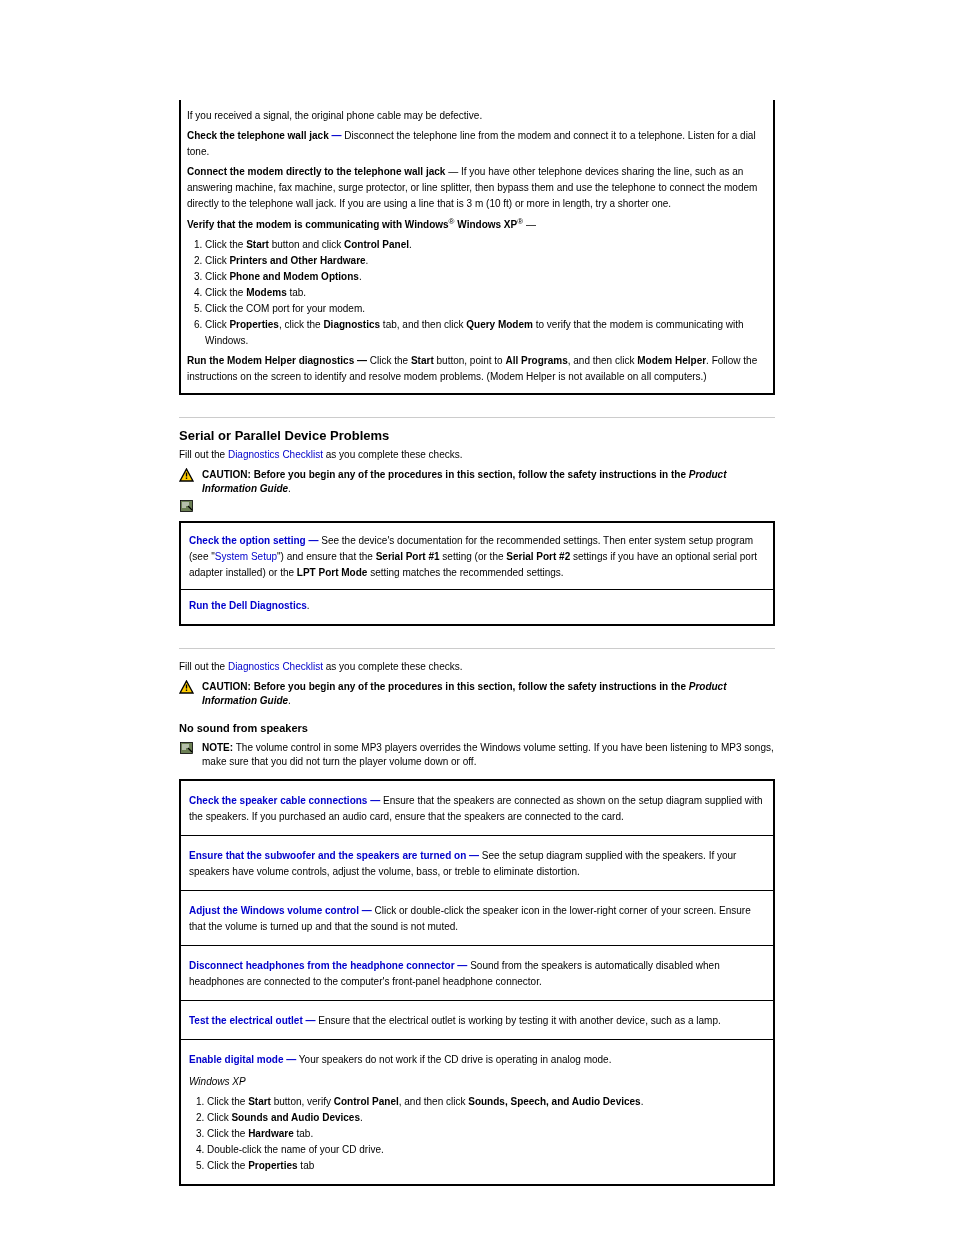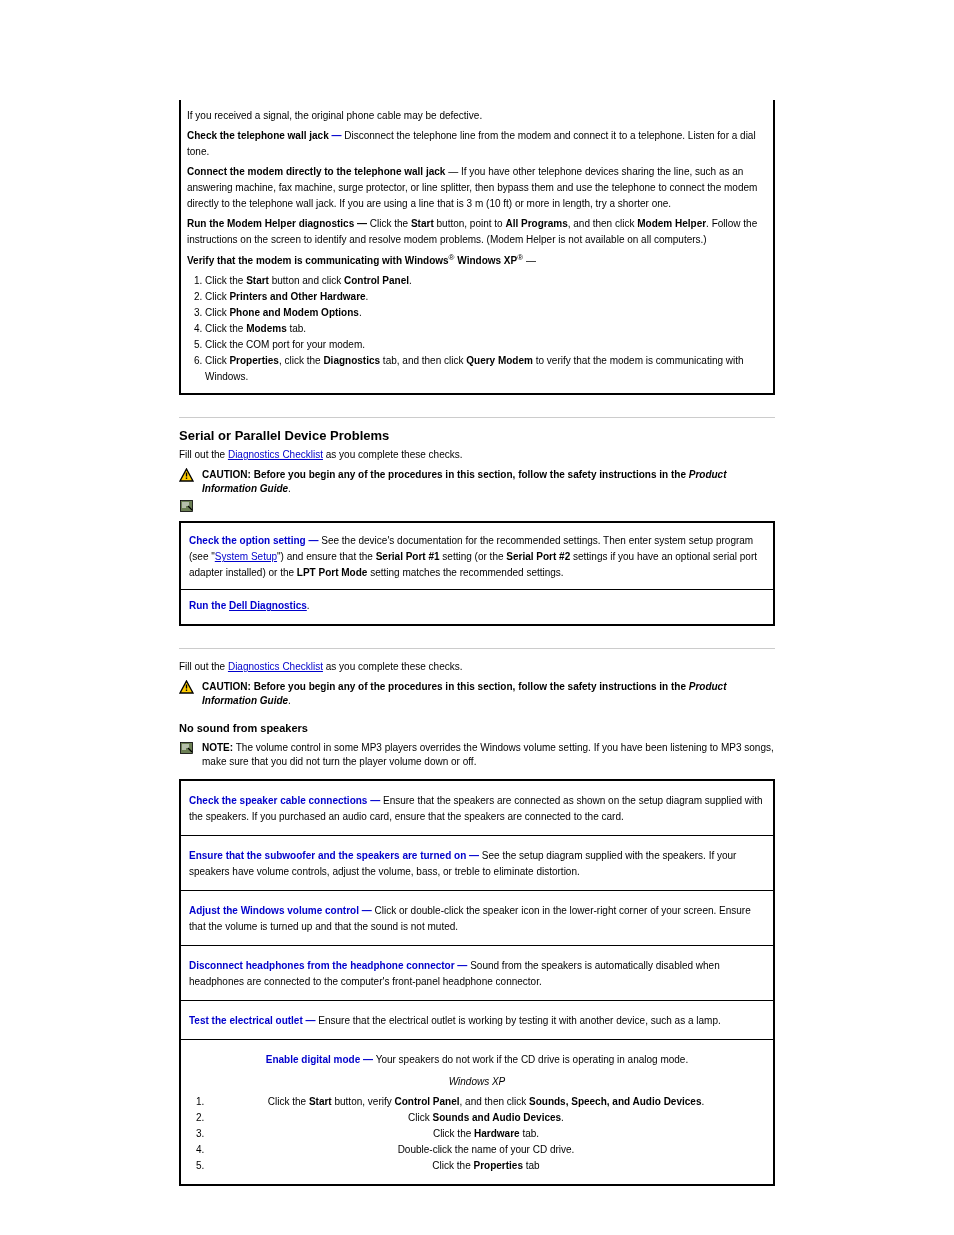--- a/index.html
+++ b/index.html
@@ -54,21 +54,21 @@
   }
   .caution-text { padding-top: 1px; }
   .note-icon, .caution-icon {
     width: 15px;
     height: 14px;
     flex-shrink: 0;
     position: relative;
     margin-top: 1px;
   }
   .caution-icon svg, .note-icon svg { display: block; }
-  .link { color: #0000cc; text-decoration: underline; cursor: pointer; }
+  .link { color: #0000cc; cursor: pointer; }
   .framed {
     border: 2.5px solid #000;
     padding: 10px 8px;
     line-height: 1.6;
   }
   .framed-inner-divider {
     border-top: 1px solid #000;
     margin: 8px -8px;
   }
   .blue-b { color: #0000cc; font-weight: bold; }
@@ -96,38 +96,38 @@
     <div class="row">
       <b>Check the telephone wall jack</b>
       <span class="blue-b" style="font-weight:bold;"> —</span>
       <span>Disconnect the telephone line from the modem and connect it to a telephone. Listen for a dial tone.</span>
     </div>
 
     <div class="row">
       <b>Connect the modem directly to the telephone wall jack</b>
       —
       <span>If you have other telephone devices sharing the line, such as an answering machine, fax machine, surge protector, or line splitter, then bypass them and use the telephone to connect the modem directly to the telephone wall jack. If you are using a line that is 3 m (10 ft) or more in length, try a shorter one.</span>
-    </div>
-
-    <div class="row">
-      <b>Run the Modem Helper diagnostics —</b>
-      <span>Click the </span><b>Start</b><span> button, point to </span><b>All Programs</b><span>, and then click </span><b>Modem Helper</b><span>. Follow the instructions on the screen to identify and resolve modem problems. (Modem Helper is not available on all computers.)</span>
     </div>
 
     <div class="row">
       <b>Verify that the modem is communicating with Windows</b><span class="sup-reg">®</span> <b>Windows XP</b><span class="sup-reg">®</span> —
       <ol style="margin:4px 0 0 18px; padding:0;">
         <li><span>Click the </span><b>Start</b><span> button and click </span><b>Control Panel</b>.</li>
         <li><span>Click </span><b>Printers and Other Hardware</b>.</li>
         <li><span>Click </span><b>Phone and Modem Options</b>.</li>
         <li><span>Click the </span><b>Modems</b><span> tab.</span></li>
         <li>Click the COM port for your modem.</li>
         <li><span>Click </span><b>Properties</b><span>, click the </span><b>Diagnostics</b><span> tab, and then click </span><b>Query Modem</b><span> to verify that the modem is communicating with Windows.</span></li>
       </ol>
     </div>
+
+    <div class="row">
+      <b>Run the Modem Helper diagnostics —</b>
+      <span>Click the </span><b>Start</b><span> button, point to </span><b>All Programs</b><span>, and then click </span><b>Modem Helper</b><span>. Follow the instructions on the screen to identify and resolve modem problems. (Modem Helper is not available on all computers.)</span>
+    </div>
   </div>
 
   <hr class="section-divider">
 
   <h2>Serial or Parallel Device Problems</h2>
   <p class="intro">
     <span>Fill out the </span><span class="link">Diagnostics Checklist</span><span> as you complete these checks.</span>
   </p>
 
   <div class="caution-line">
@@ -221,21 +221,21 @@
     <div class="cell">
       <span class="blue-b">Disconnect headphones from the headphone connector —</span>
       <span>Sound from the speakers is automatically disabled when headphones are connected to the computer's front-panel headphone connector.</span>
     </div>
     <div class="divider"></div>
     <div class="cell">
       <span class="blue-b">Test the electrical outlet —</span>
       <span>Ensure that the electrical outlet is working by testing it with another device, such as a lamp.</span>
     </div>
     <div class="divider"></div>
-    <div class="cell" style="border-bottom:none;text-align:center;">
+    <div class="cell" style="border-bottom:none;">
       <span class="blue-b">Enable digital mode —</span>
       <span>Your speakers do not work if the CD drive is operating in analog mode.</span>
       <div style="height:6px"></div>
       <i>Windows XP</i>
       <ol style="margin:4px 0 0 18px; padding:0;">
         <li><span>Click the </span><b>Start</b><span> button, verify </span><b>Control Panel</b><span>, and then click </span><b>Sounds, Speech, and Audio Devices</b>.</li>
         <li><span>Click </span><b>Sounds and Audio Devices</b>.</li>
         <li><span>Click the </span><b>Hardware</b><span> tab.</span></li>
         <li>Double-click the name of your CD drive.</li>
         <li><span>Click the </span><b>Properties</b><span> tab</span></li>

